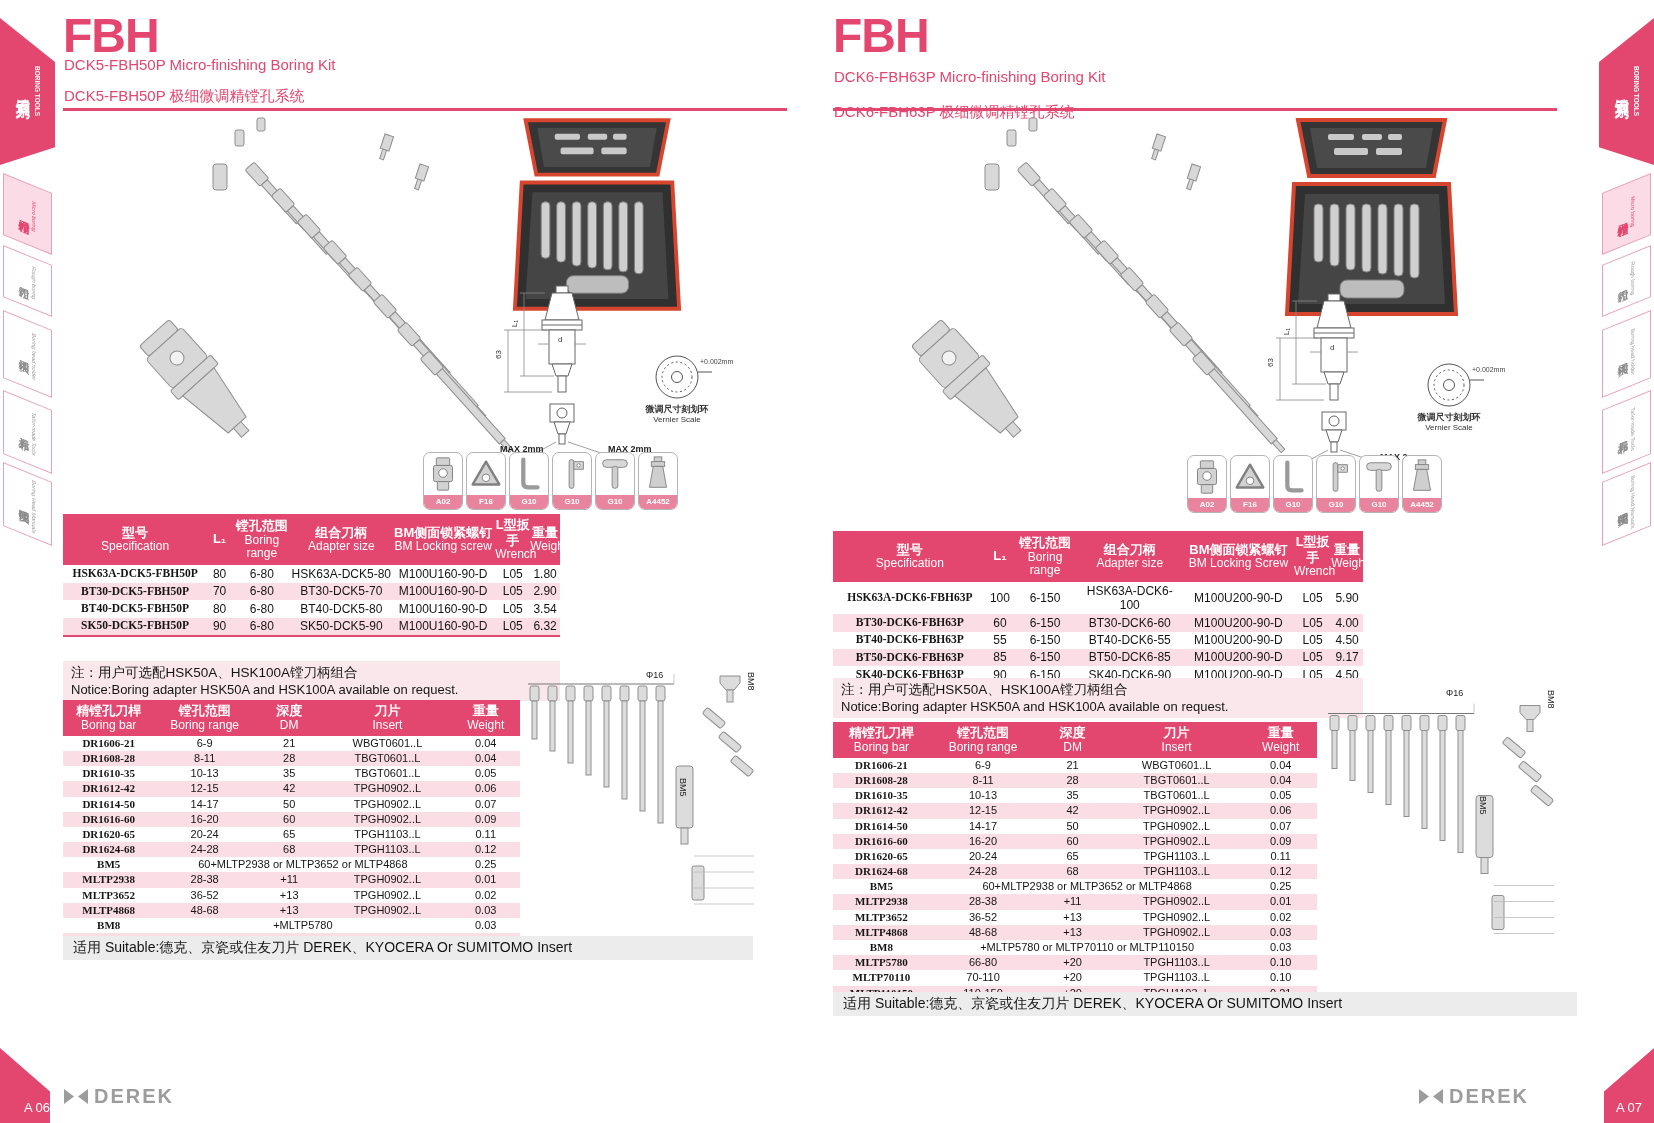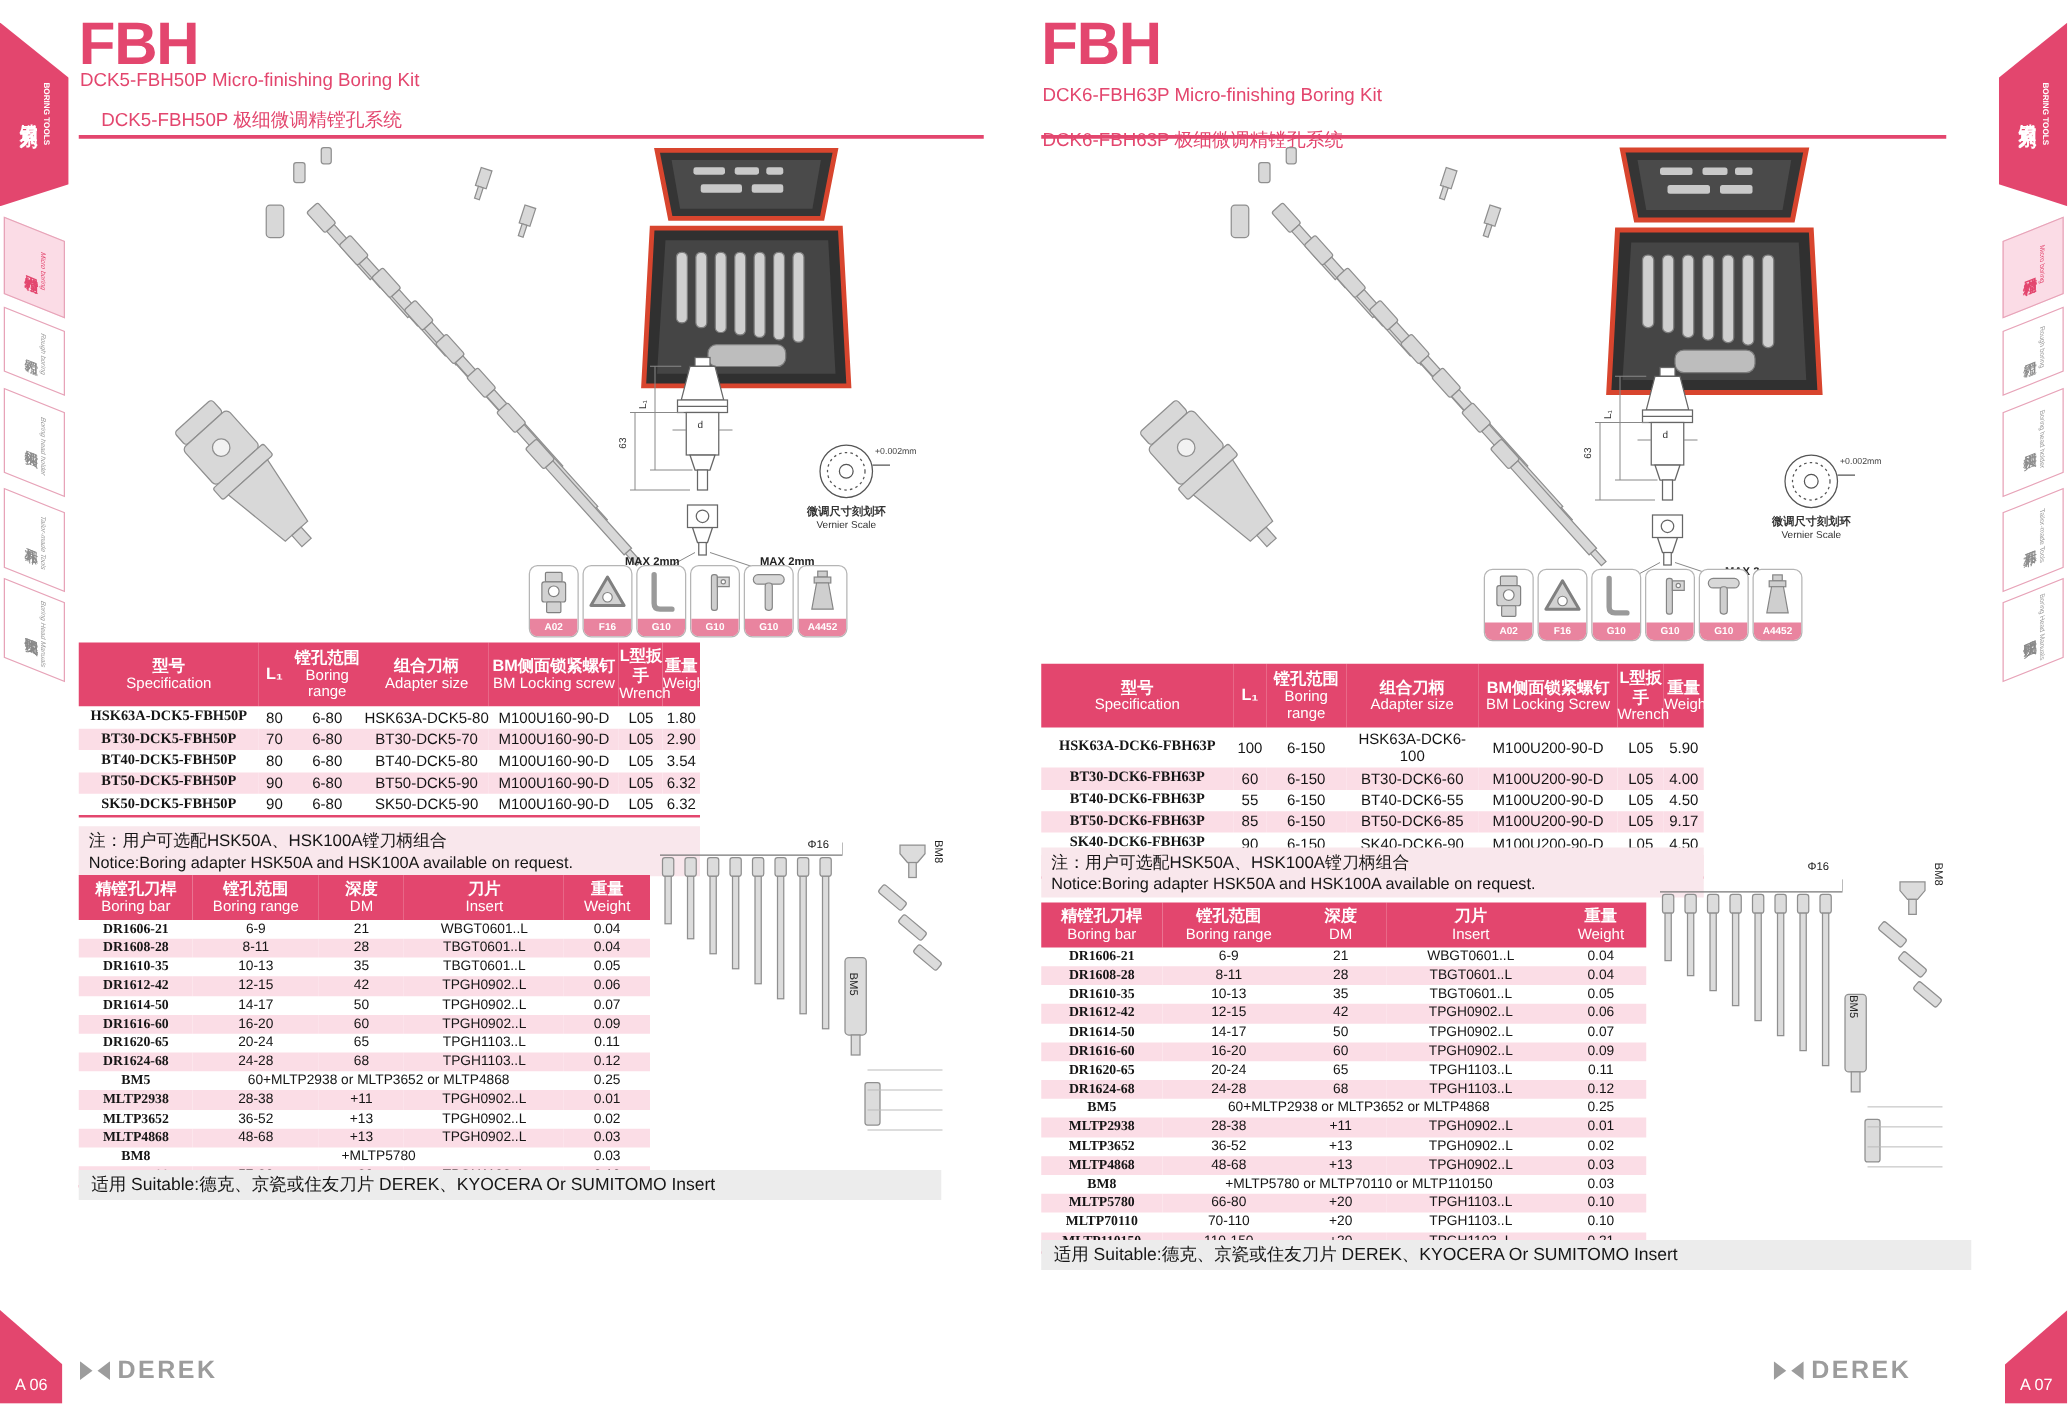--- a/index.html
+++ b/index.html
@@ -17,21 +17,21 @@
     background:#fff;font-family:"Liberation Sans",sans-serif;color:var(--ink);
   }
   .page{position:absolute;top:0;width:827px;height:1123px;}
   .p0{left:0;} .p1{left:827px;}
 
   
   .title{position:absolute;font-size:48px;font-weight:bold;color:var(--accent);letter-spacing:-1px;line-height:1;}
   .sub{position:absolute;font-size:15px;color:var(--accent);white-space:nowrap;}
   .rule{position:absolute;height:3px;background:var(--accent);}
   .p0 .title{left:63px;top:12px;} .p1 .title{left:6px;top:12px;}
-  .p0 .sub.s1{left:64px;top:56px;} .p0 .sub.s2{left:81px;top:87px;}
+  .p0 .sub.s1{left:64px;top:56px;} .p0 .sub.s2{left:64px;top:87px;}
   .p1 .sub.s1{left:7px;top:68px;} .p1 .sub.s2{left:7px;top:103px;}
   .p0 .rule{left:63px;top:108px;width:724px;} .p1 .rule{left:6px;top:108px;width:724px;}
 
   
   .ph{position:absolute;}
   .p0 .kit{left:85px;top:112px;width:430px;height:385px;}
   .p1 .kit{left:30px;top:112px;width:430px;height:385px;}
   .p0 .case{left:512px;top:112px;width:170px;height:205px;}
   .p1 .case{left:457px;top:112px;width:175px;height:210px;}
   .drawing{position:absolute;}
@@ -84,21 +84,21 @@
   .p1 .barsdiag{left:497px;top:688px;width:232px;height:285px;}
   .blab{position:absolute;font-size:9px;color:#222;white-space:nowrap;}
   .blab.v{writing-mode:vertical-rl;}
 
   
   .brand{position:absolute;display:flex;align-items:center;gap:6px;color:#9c9c9c;}
   .brand .bt{font-size:20px;font-weight:bold;letter-spacing:2px;}
   .p0 .brand{left:64px;top:1085px;} .p1 .brand{left:592px;top:1085px;}
   .corner{position:absolute;background:var(--accent);width:50px;height:75px;color:#fff;
     font-size:13px;display:flex;align-items:flex-end;justify-content:center;padding-bottom:8px;}
-  .corner-bl{left:0;bottom:0;clip-path:polygon(0 0,100% 58%,100% 100%,0 100%);}
+  .corner-bl{left:0;bottom:0;clip-path:polygon(0 0,100% 58%,100% 100%,0 100%);justify-content:flex-end;}
   .corner-br{right:0;bottom:0;clip-path:polygon(0 58%,100% 0,100% 100%,0 100%);}
 
   
   .strip{position:absolute;top:0;width:55px;height:1123px;}
   .strip-left{left:0;} .strip-right{right:0;}
   .ecorner{position:absolute;top:18px;left:0;width:55px;height:147px;background:var(--accent);
     display:flex;align-items:center;justify-content:center;gap:1px;}
   .strip-left .ecorner{clip-path:polygon(0 0,100% 30%,100% 88%,0 100%);}
   .strip-right .ecorner{clip-path:polygon(0 30%,100% 0,100% 100%,0 88%);}
   .ecorner-cn{writing-mode:vertical-rl;text-orientation:upright;color:#fff;font-size:14px;font-weight:bold;letter-spacing:2px;}
@@ -462,29 +462,20 @@
           <tr>
             <td class="b">BT40-DCK5-FBH50P</td>
             <td>80</td>
             <td>6-80</td>
             <td>BT40-DCK5-80</td>
             <td>M100U160-90-D</td>
             <td>L05</td>
             <td>3.54</td>
           </tr>
           <tr>
-            <td class="b">BT50-DCK5-FBH50P</td>
-            <td>90</td>
-            <td>6-80</td>
-            <td>BT50-DCK5-90</td>
-            <td>M100U160-90-D</td>
-            <td>L05</td>
-            <td>6.32</td>
-          </tr>
-          <tr>
             <td class="b">SK50-DCK5-FBH50P</td>
             <td>90</td>
             <td>6-80</td>
             <td>SK50-DCK5-90</td>
             <td>M100U160-90-D</td>
             <td>L05</td>
             <td>6.32</td>
           </tr>
         </tbody>
     </table>

